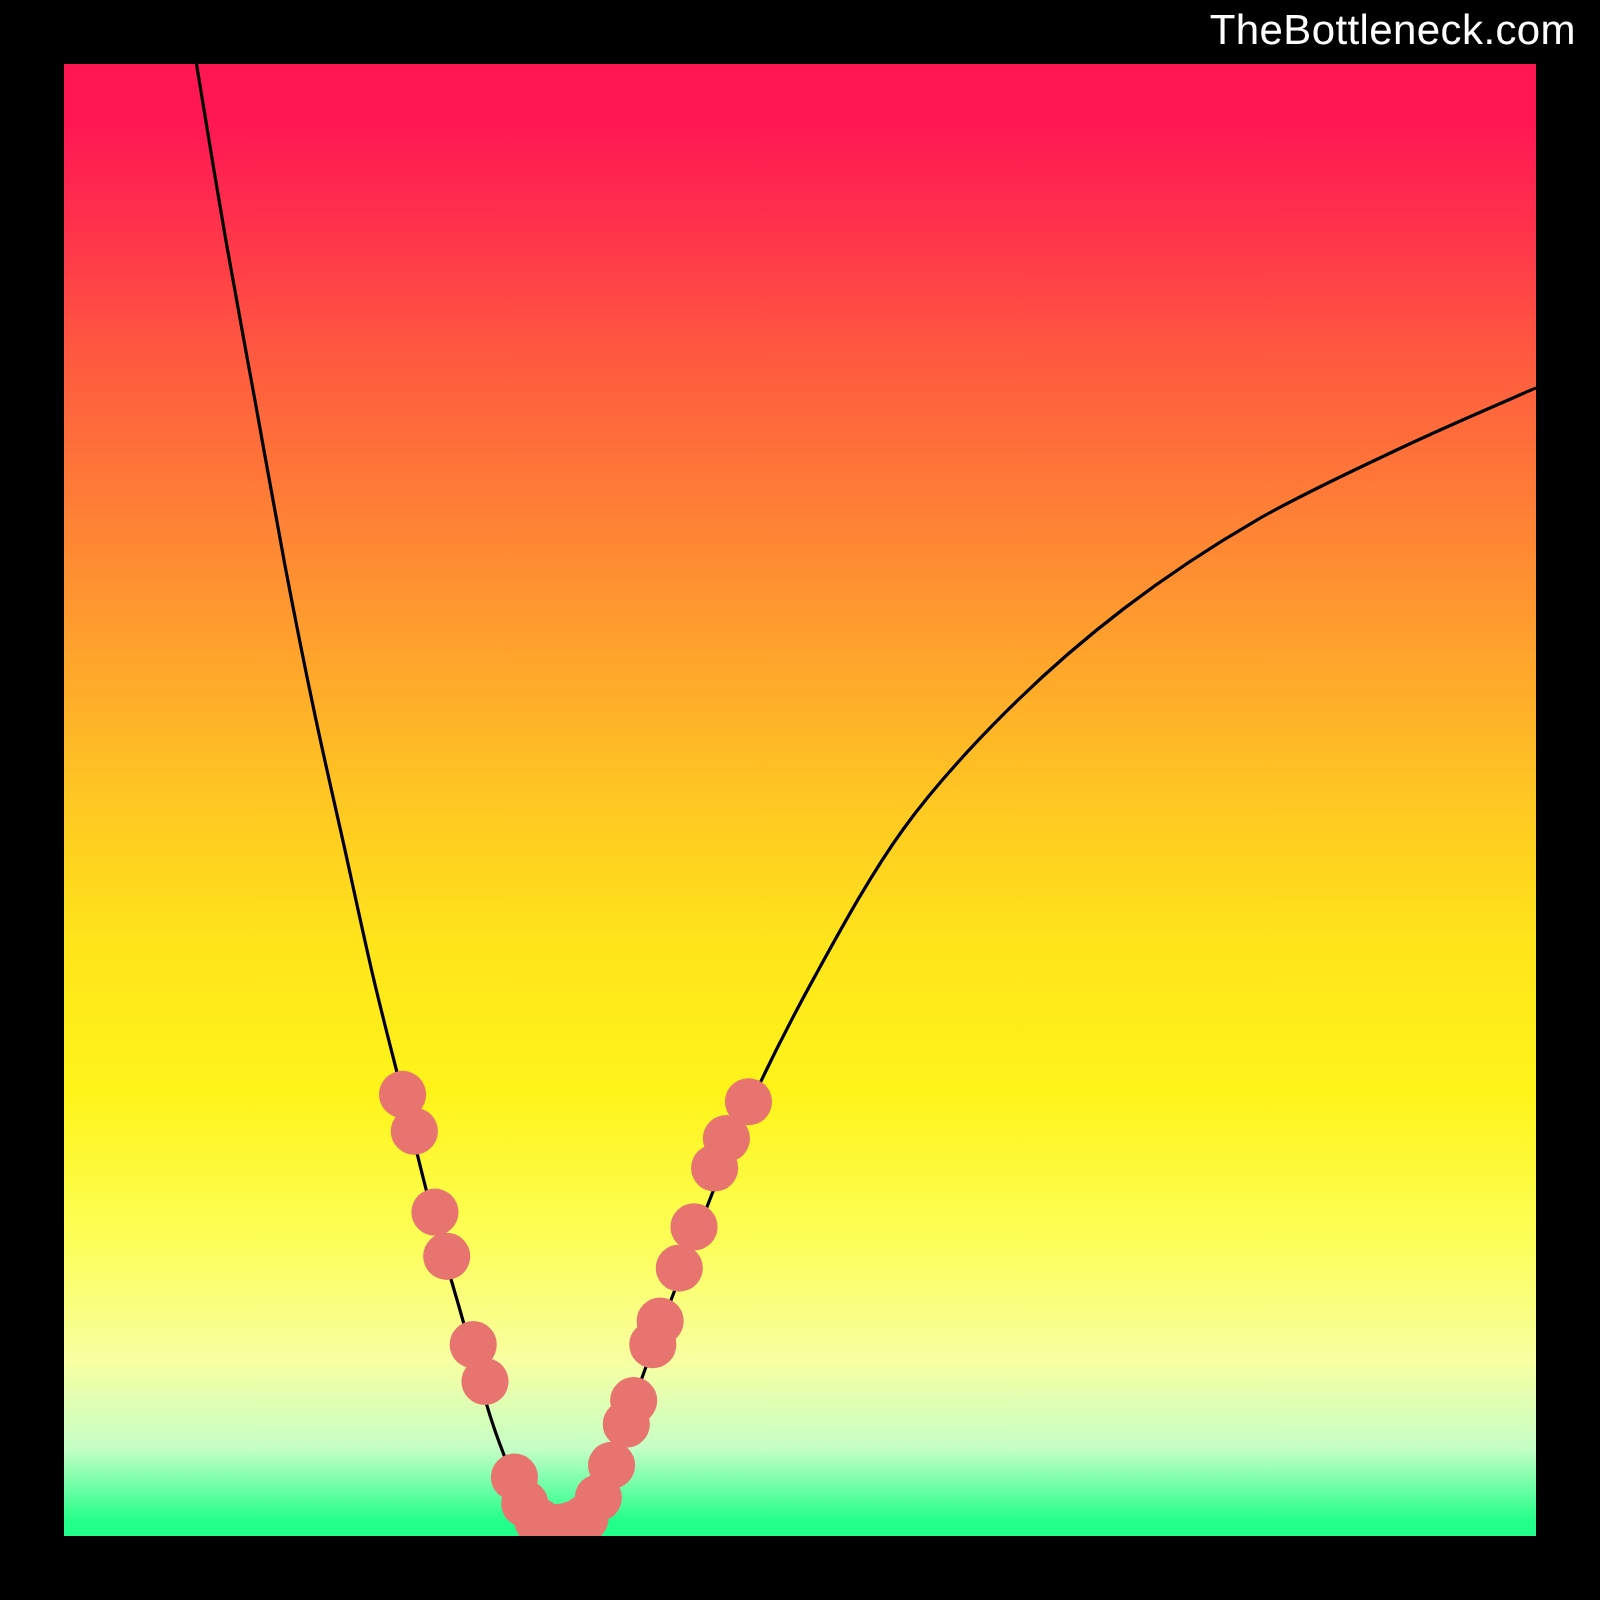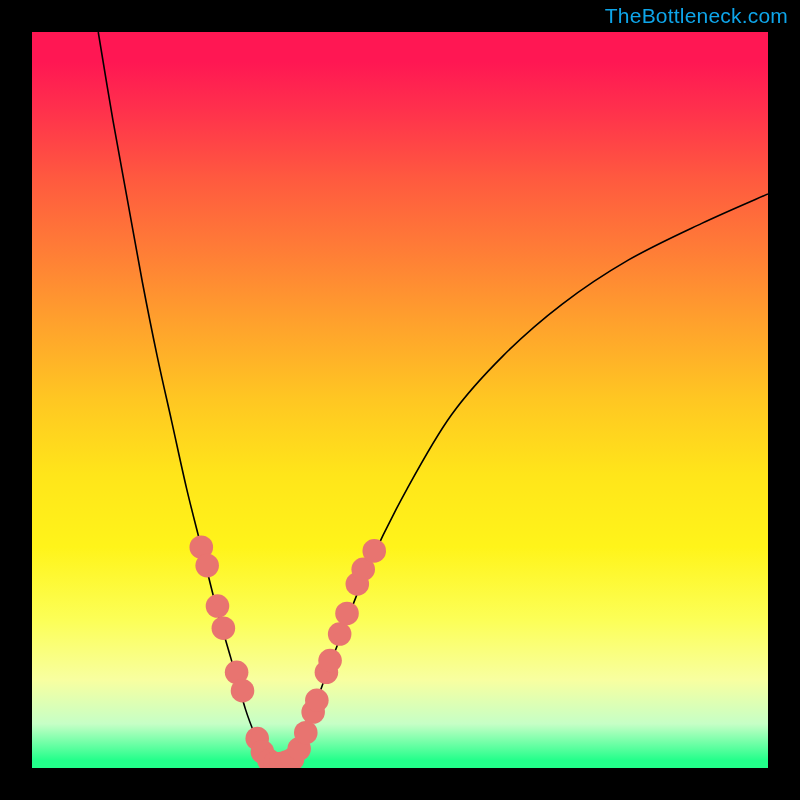--- a/index.html
+++ b/index.html
@@ -14,21 +14,21 @@
   .frame {
     position: absolute;
     left: 0; top: 0;
     width: 800px; height: 800px;
     background: #000;
   }
   .watermark {
     position: absolute;
     top: 4px;
     right: 12px;
-    color: #0ea5e9;
+    color: #ffffff;
     font-size: 21px;
     letter-spacing: 0.2px;
     z-index: 50;
     user-select: none;
   }
   .plot {
     position: absolute;
     left: 32px;
     top: 32px;
     width: 736px;

